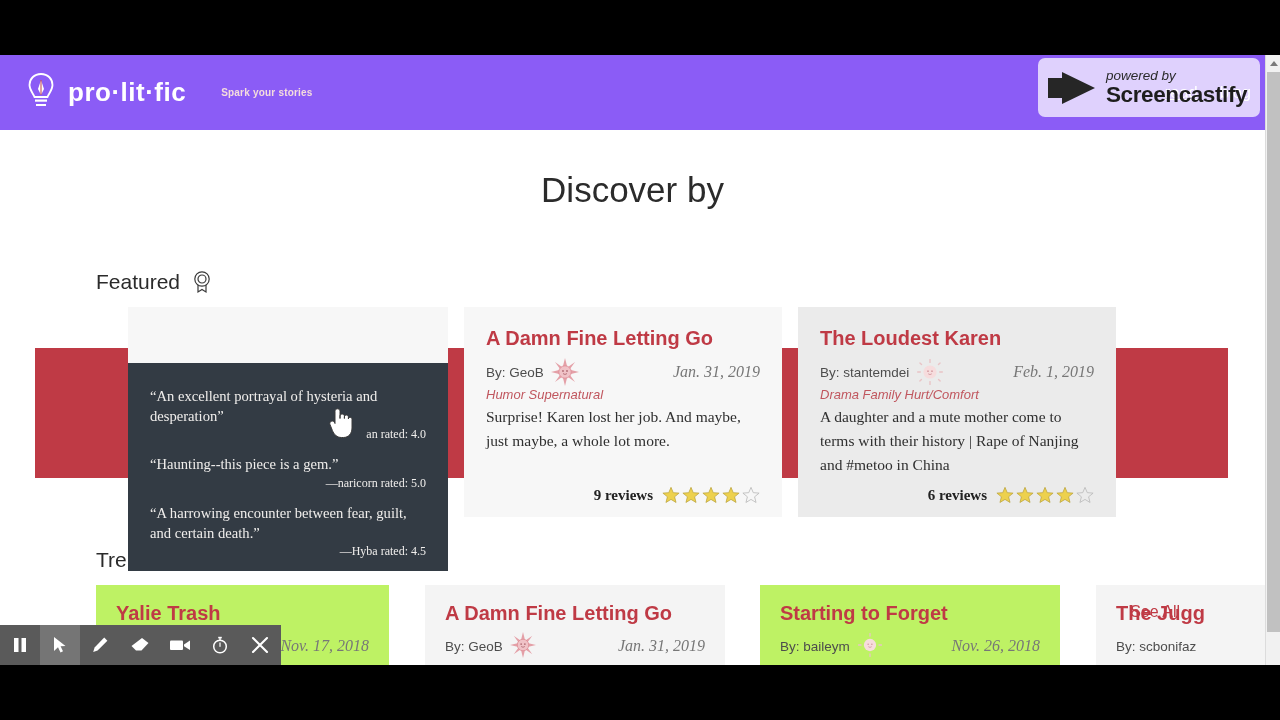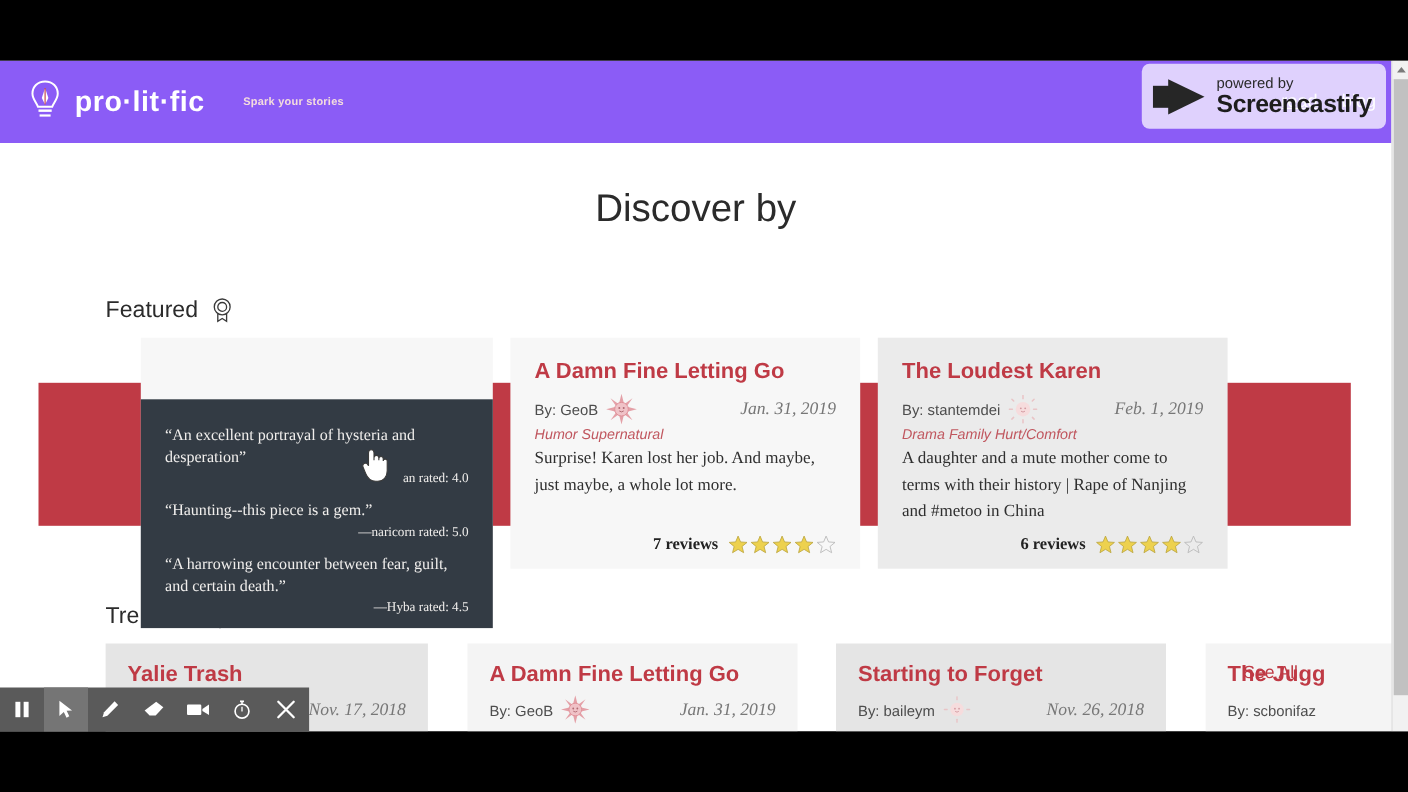--- a/index.html
+++ b/index.html
@@ -47,21 +47,21 @@
     position: absolute; right: 20px; top: 3px;
     width: 222px; height: 59px;
     background: rgba(255,255,255,0.72);
     border-radius: 7px;
     display: flex; align-items: center; gap: 8px;
     padding: 0 10px;
     z-index: 30;
   }
   .castify-logo { width: 50px; height: 36px; flex: 0 0 auto; }
   .castify-text { line-height: 1; }
-  .castify-powered { font-size: 13.5px; color: #2a2a2a; display: block; margin-bottom: 1px; }
+  .castify-powered { font-size: 13.5px; color: #2a2a2a; display: block; margin-bottom: 1px; font-style: italic; }
   .castify-name { font-size: 22.5px; font-weight: bold; color: #1d1d1d; display: block; letter-spacing: -0.4px; }
 
   
   .discover {
     position: absolute; left: 0; top: 115px; width: 1265px;
     display: flex; align-items: flex-end; justify-content: center;
   }
   .discover-label { font-size: 35px; color: #2b2b2b; }
   .genre-btn {
     margin-left: 17px;
@@ -131,21 +131,21 @@
     padding: 24px 22px 0 22px;
     font-family: "Liberation Serif", serif;
     color: #f0eeec;
   }
   .quote-block { margin-bottom: 13px; }
   .quote-text { font-size: 14.6px; line-height: 1.35; }
   .quote-attr { font-size: 12px; text-align: right; margin-top: 1px; }
 
   
   .trending-row { position: absolute; left: 0; top: 530px; width: 1265px; height: 90px; z-index: 4; }
-  .tcard { position: absolute; top: 0; height: 90px; background: #e5e5e5; padding: 17px 20px 0 20px; overflow: hidden; }
+  .tcard { position: absolute; top: 0; height: 90px; background: #bef264; padding: 17px 20px 0 20px; overflow: hidden; }
   .tcard.plain { background: #f4f4f4; }
   .tcard-title { color: #bf3a45; font-size: 20px; font-weight: bold; margin-bottom: 8px; white-space: nowrap; }
   .see-all {
     position: absolute; right: 100px; top: 548px;
     color: #bf3a45; font-size: 16px; text-decoration: none; z-index: 6;
   }
 
   
   .scrollbar {
     position: absolute; right: 0; top: 0; width: 15px; height: 610px;
@@ -256,21 +256,21 @@
               <circle cx="12" cy="13" r="0.9" fill="#b06a72"></circle>
               <circle cx="16" cy="13" r="0.9" fill="#b06a72"></circle>
               <path d="M12 15.6 Q14 17.3 16 15.6" fill="none" stroke="#b06a72" stroke-width="0.9"></path>
             </svg>
           </span>
           <span class="card-date">Jan. 31, 2019</span>
         </div>
         <div class="card-tags">Humor Supernatural</div>
         <div class="card-desc">Surprise! Karen lost her job. And maybe, just maybe, a whole lot more.</div>
         <div class="card-rating">
-          <span class="review-count">7 reviews</span>
+          <span class="review-count">9 reviews</span>
           <span class="stars">
             <span class="star"><svg width="18" height="18" viewBox="0 0 20 20">
                   <path d="M10 1.5 L12.5 7.4 L19 7.9 L14 12 L15.6 18.3 L10 14.9 L4.4 18.3 L6 12 L1 7.9 L7.5 7.4 Z" fill="#edd14e" stroke="#b9a23a" stroke-width="0.8"></path>
                 </svg></span>
             <span class="star"><svg width="18" height="18" viewBox="0 0 20 20">
                   <path d="M10 1.5 L12.5 7.4 L19 7.9 L14 12 L15.6 18.3 L10 14.9 L4.4 18.3 L6 12 L1 7.9 L7.5 7.4 Z" fill="#edd14e" stroke="#b9a23a" stroke-width="0.8"></path>
                 </svg></span>
             <span class="star"><svg width="18" height="18" viewBox="0 0 20 20">
                   <path d="M10 1.5 L12.5 7.4 L19 7.9 L14 12 L15.6 18.3 L10 14.9 L4.4 18.3 L6 12 L1 7.9 L7.5 7.4 Z" fill="#edd14e" stroke="#b9a23a" stroke-width="0.8"></path>
                 </svg></span>

